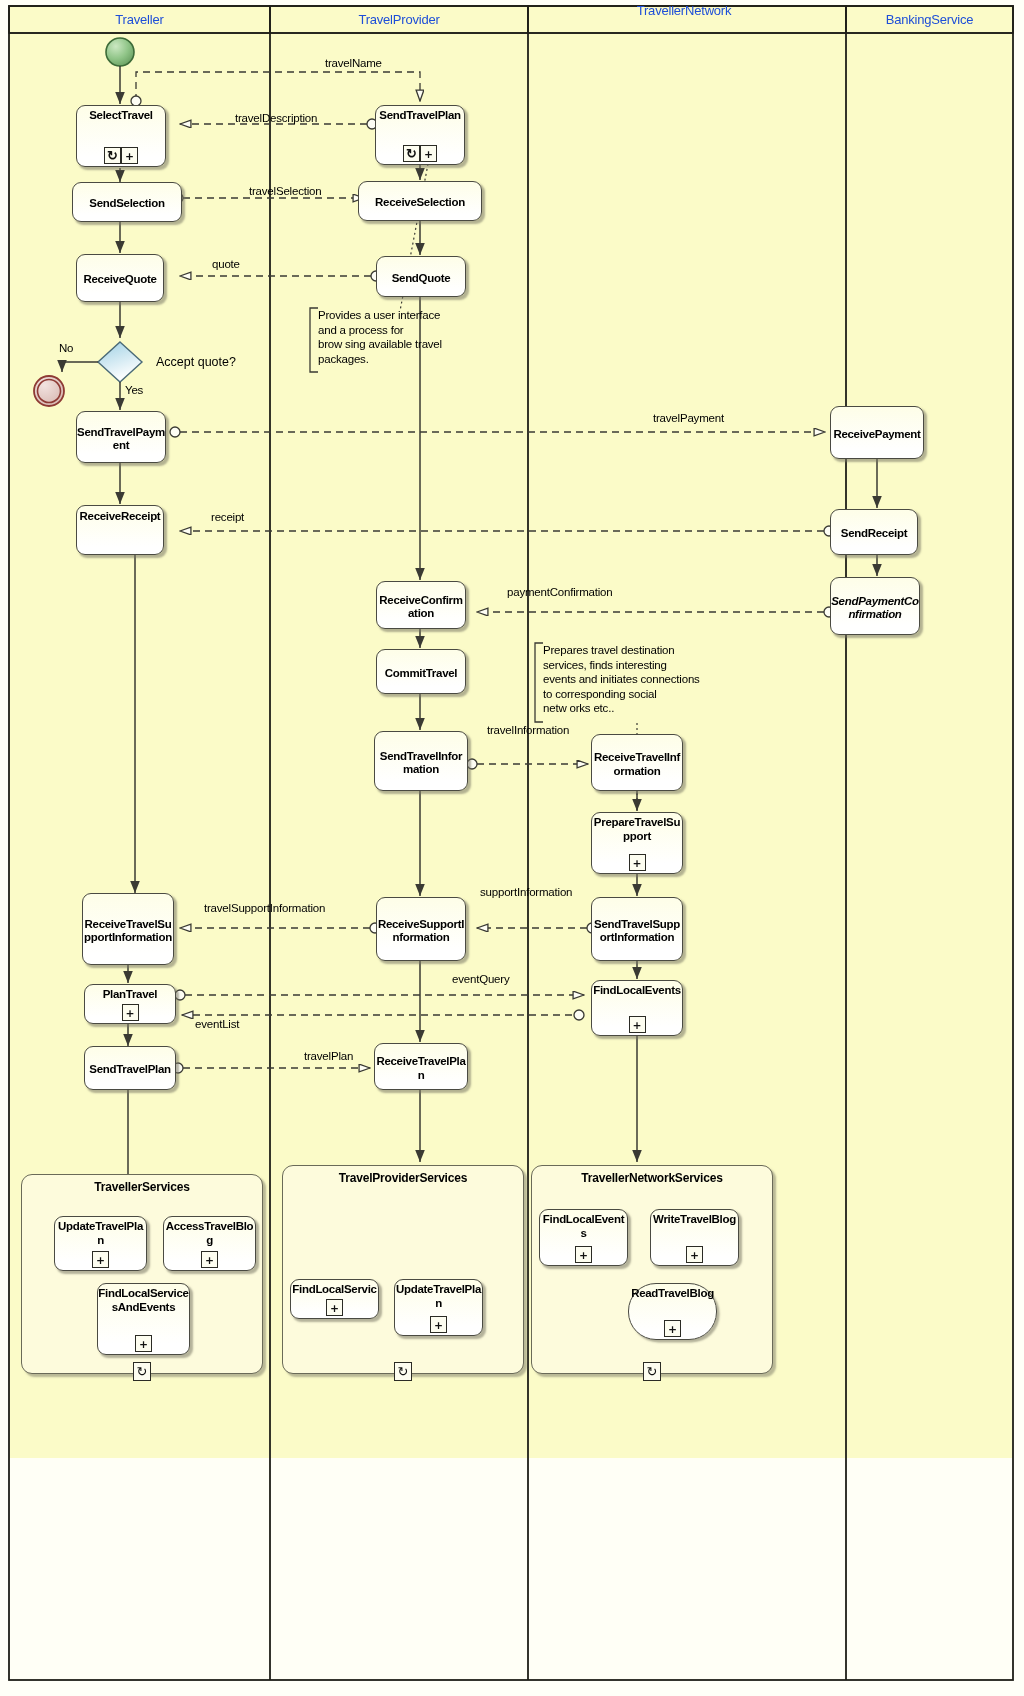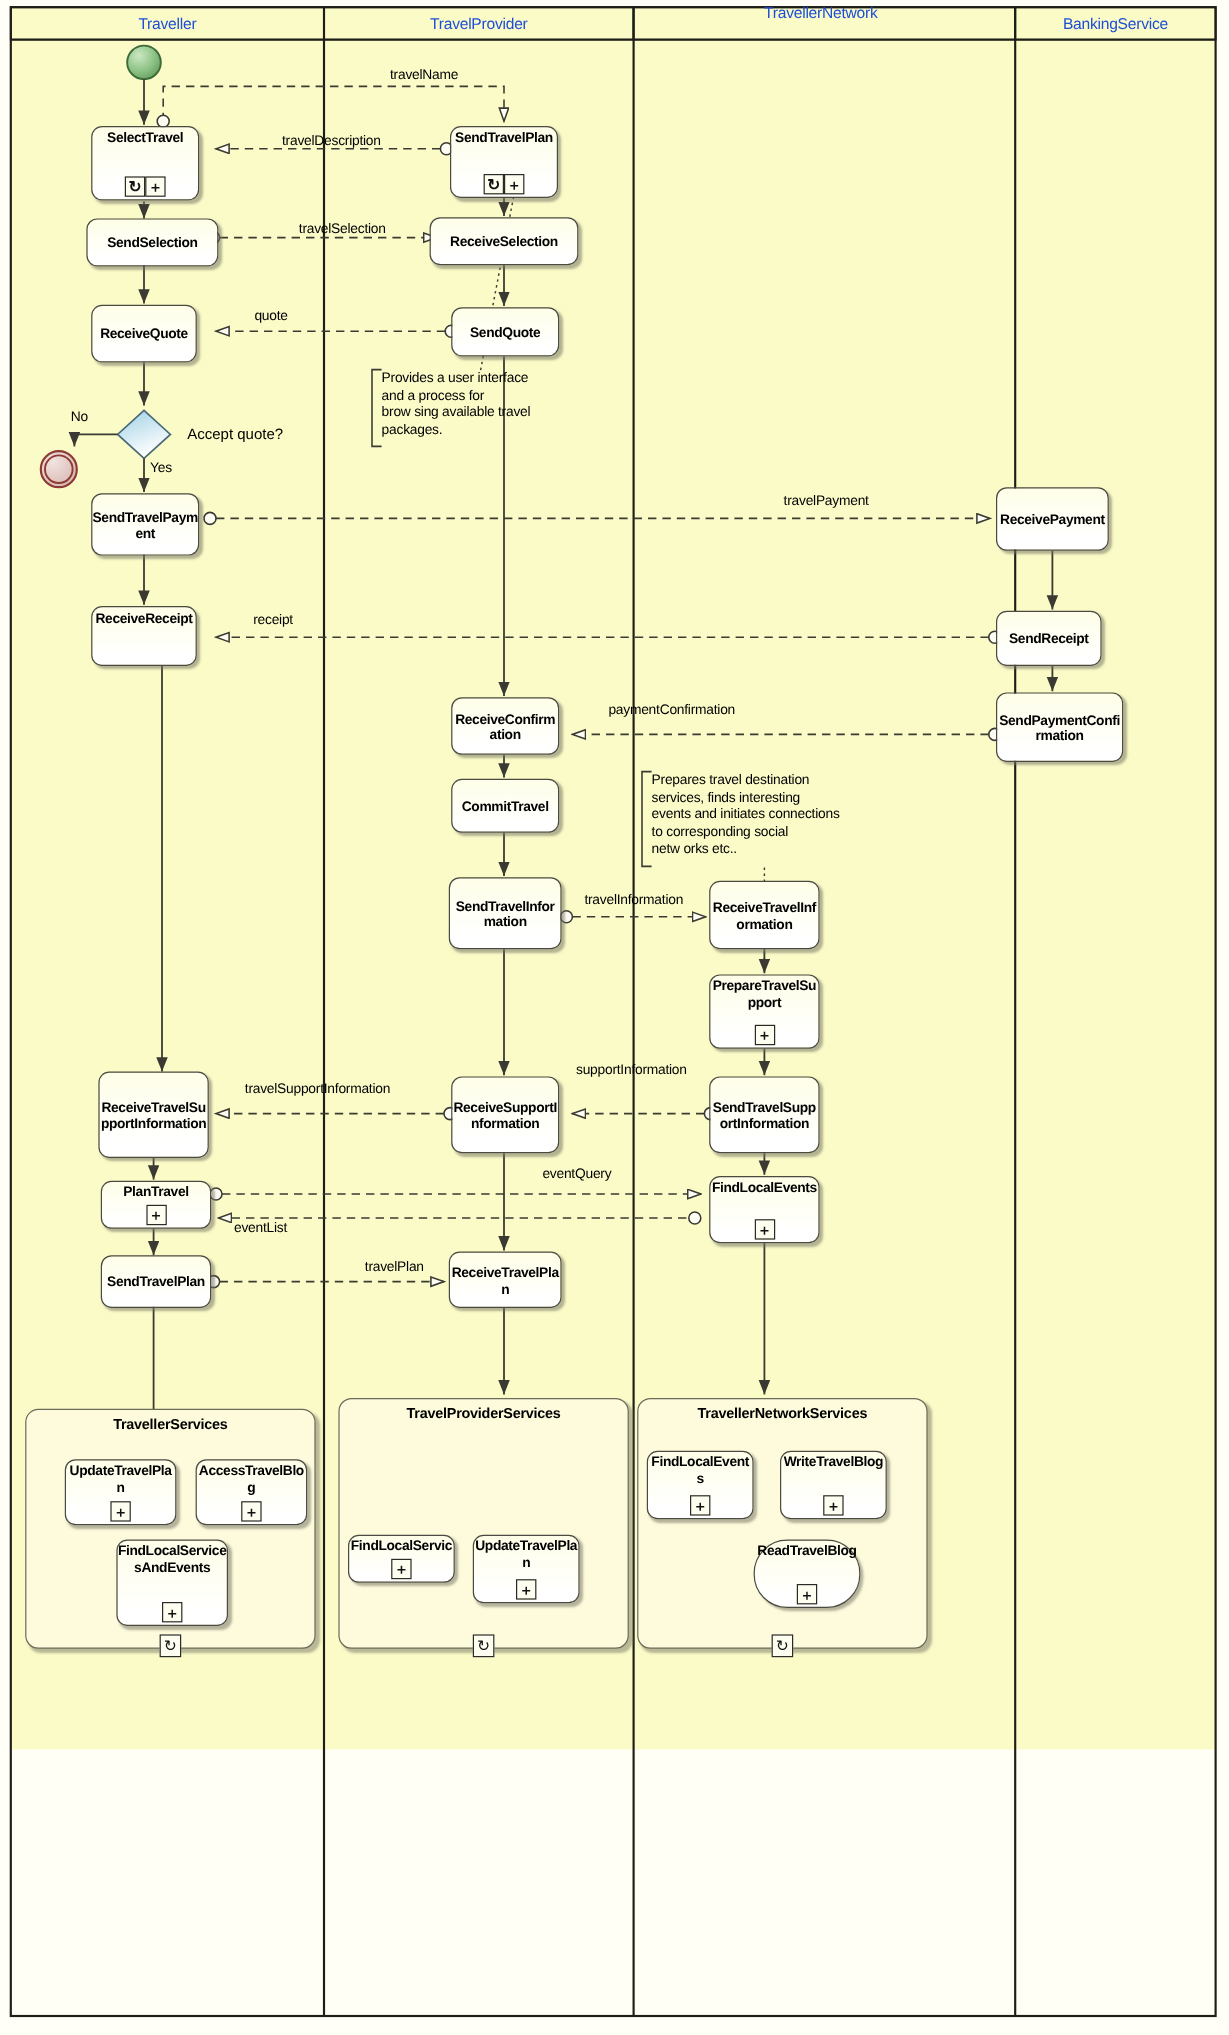--- a/index.html
+++ b/index.html
@@ -310,21 +310,21 @@
   </div>
 
   <div class="task plain" style="left:830px;top:406px;width:94px;height:53px;justify-content:center;">
     <div class="lbl">ReceivePayment</div>
   </div>
 
   <div class="task plain" style="left:830px;top:509px;width:88px;height:46px;justify-content:center;">
     <div class="lbl">SendReceipt</div>
   </div>
 
-  <div class="task plain" style="left:830px;top:577px;width:106px;height:58px;justify-content:center;">
+  <div class="task plain" style="left:830px;top:577px;width:90px;height:58px;justify-content:center;font-style:italic;">
     <div class="lbl">SendPaymentConfirmation</div>
   </div>
 
   <div class="gw-label" style="left:156px;top:355px;">Accept quote?</div>
   <div class="msg-label" style="left:58px;top:342px;">
     <span class="txt"><span class="shade"></span><span>No</span></span>
   </div>
   <div class="msg-label" style="left:124px;top:384px;">
     <span class="txt"><span class="shade"></span><span>Yes</span></span>
   </div>
@@ -343,21 +343,21 @@
   </div>
   <div class="msg-label" style="left:652px;top:412px;">
     <span class="txt"><span class="shade"></span><span>travelPayment</span></span>
   </div>
   <div class="msg-label" style="left:210px;top:511px;">
     <span class="txt"><span class="shade"></span><span>receipt</span></span>
   </div>
   <div class="msg-label" style="left:506px;top:586px;">
     <span class="txt"><span class="shade"></span><span>paymentConfirmation</span></span>
   </div>
-  <div class="msg-label" style="left:486px;top:724px;margin-top:20px;">
+  <div class="msg-label" style="left:486px;top:724px;">
     <span class="txt"><span class="shade"></span><span>travelInformation</span></span>
   </div>
   <div class="msg-label" style="left:479px;top:886px;">
     <span class="txt"><span class="shade"></span><span>supportInformation</span></span>
   </div>
   <div class="msg-label" style="left:203px;top:902px;">
     <span class="txt"><span class="shade"></span><span>travelSupportInformation</span></span>
   </div>
   <div class="msg-label" style="left:451px;top:973px;text-decoration:underline;">
     <span class="txt"><span class="shade"></span><span>eventQuery</span></span>

